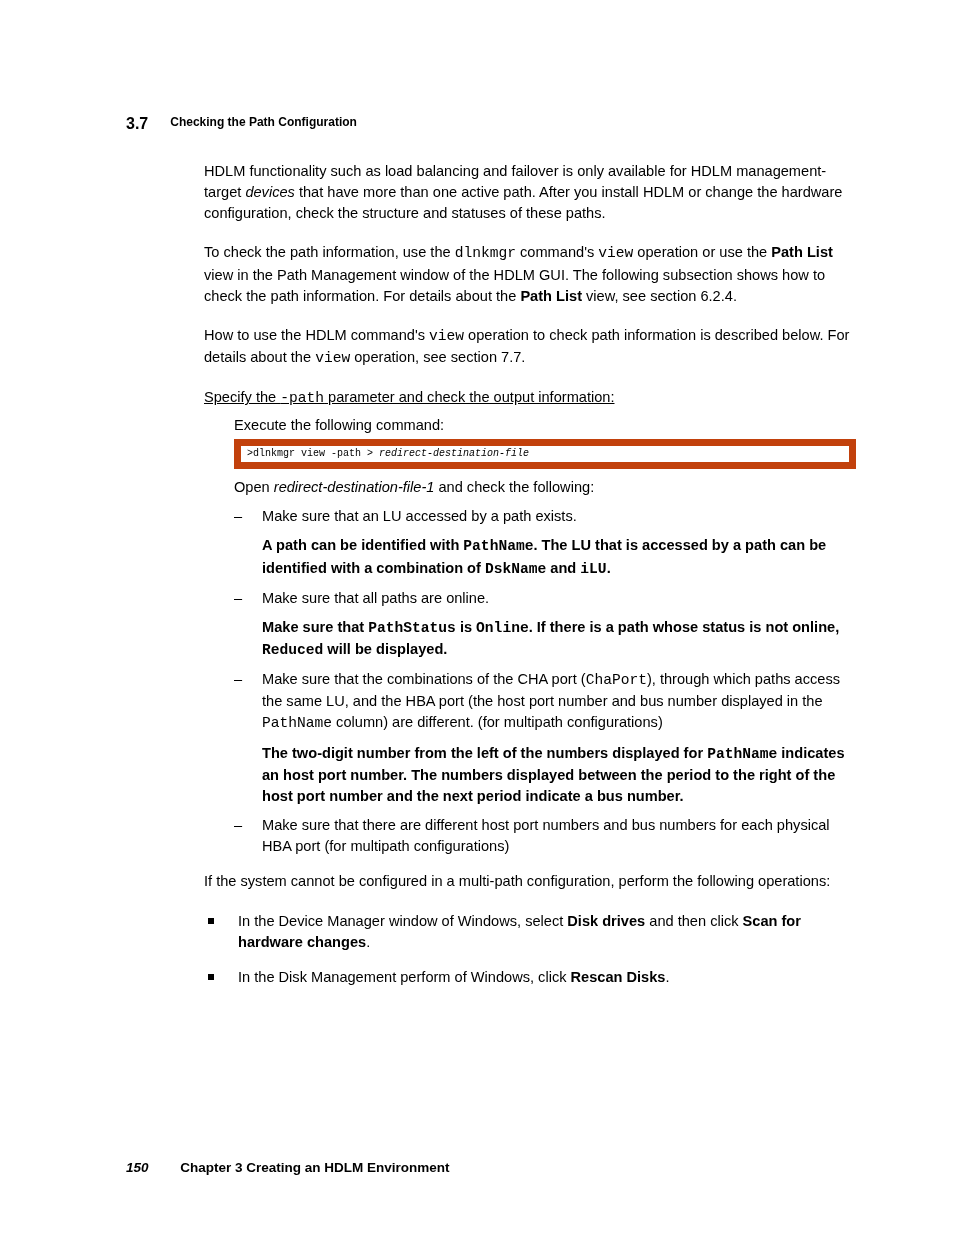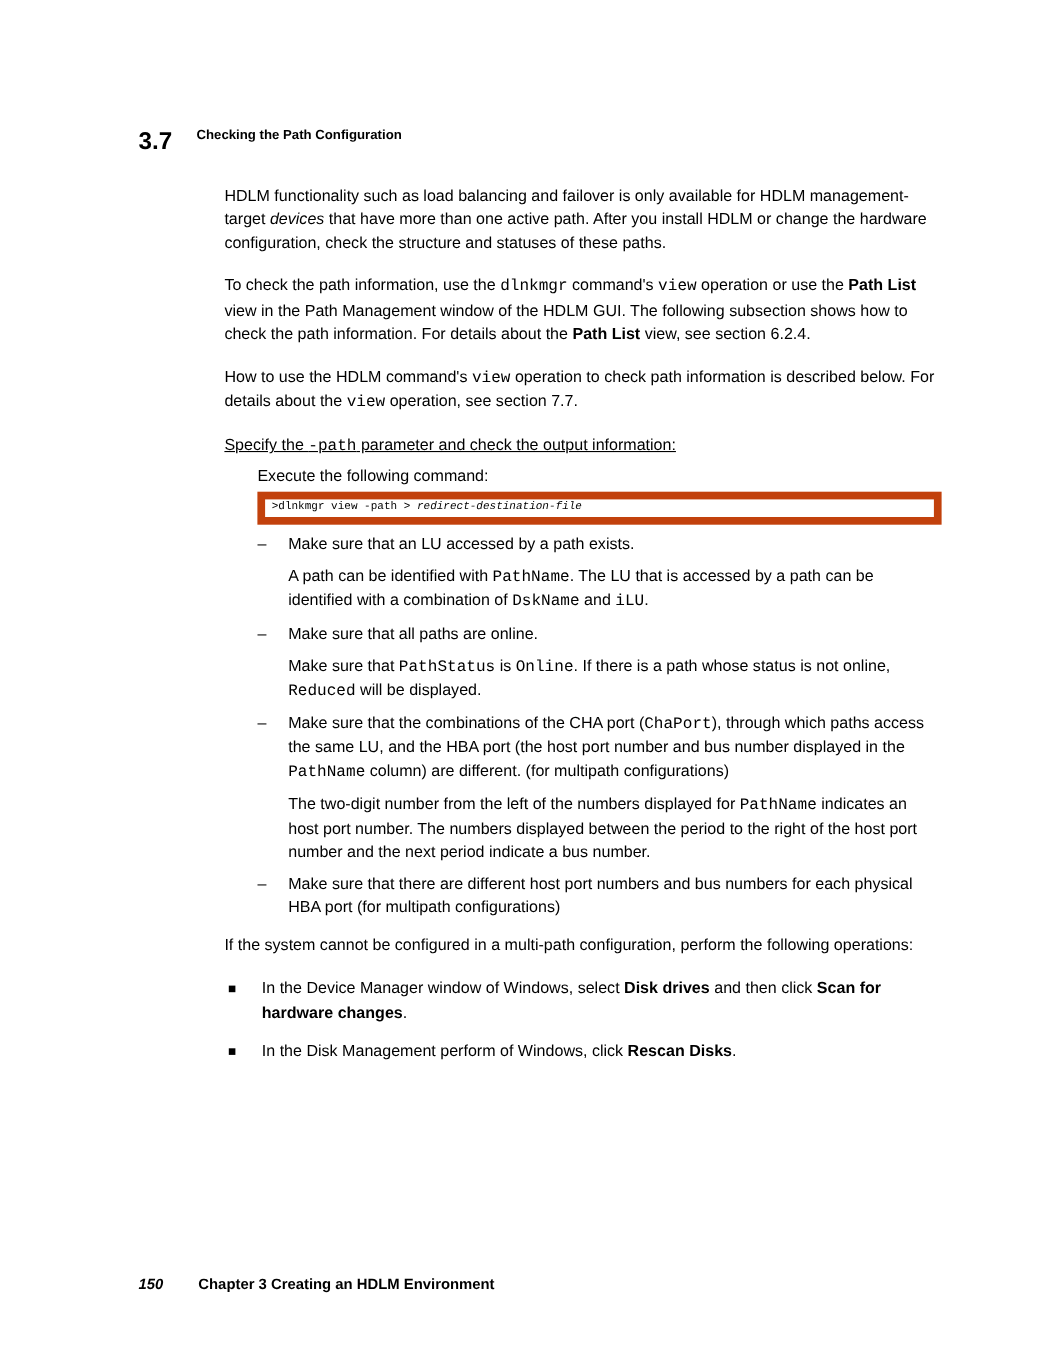--- a/index.html
+++ b/index.html
@@ -15,21 +15,21 @@
     padding: 115px 98px 0 126px;
   }
   .heading-row {
     display: flex;
     gap: 22px;
     margin-bottom: 28px;
   }
   .sec-num {
     font-family: Arial, Helvetica, sans-serif;
     font-weight: bold;
-    font-size: 22px;
+    font-size: 16px;
   }
   .sec-title {
     font-family: Arial, Helvetica, sans-serif;
     font-weight: bold;
     font-size: 12px;
   }
   .body {
     margin-left: 78px;
     font-size: 14.6px;
     line-height: 1.45;
@@ -59,20 +59,21 @@
     margin-bottom: 8px;
   }
   ul.dash > li::before {
     content: "–";
     position: absolute;
     left: 0;
     top: 0;
   }
   ul.dash > li .sub {
     margin-top: 8px;
+    font-weight: bold;
   }
   ul.square {
     list-style: none;
     margin-left: 0;
   }
   ul.square > li {
     position: relative;
     padding-left: 34px;
     margin-bottom: 14px;
   }
@@ -127,20 +128,23 @@
 
     <p class="para tight">
       <span>Specify the </span><span class="mono">-path</span><span> parameter and check the output information:</span>
     </p>
 
     <div class="indent1">
       <div style="margin-bottom:2px;">Execute the following command:</div>
       <div class="codebox">
         <span>&gt;dlnkmgr view -path &gt; </span><span class="ci">redirect-destination-file</span>
       </div>
+      <div style="margin-bottom:8px;">
+        <span>Open </span><em>redirect-destination-file-1</em><span> and check the following:</span>
+      </div>
     </div>
 
     <ul class="dash">
       <li>
         <div>Make sure that an LU accessed by a path exists.</div>
         <div class="sub">
           <span>A path can be identified with </span><span class="mono">PathName</span><span>. The LU that is accessed by a path can be identified with a combination of </span><span class="mono">DskName</span><span> and </span><span class="mono">iLU</span><span>.</span>
         </div>
       </li>
       <li>

